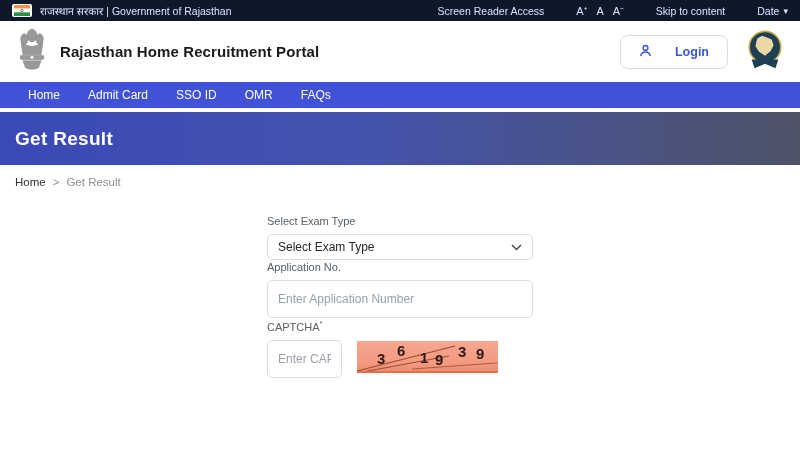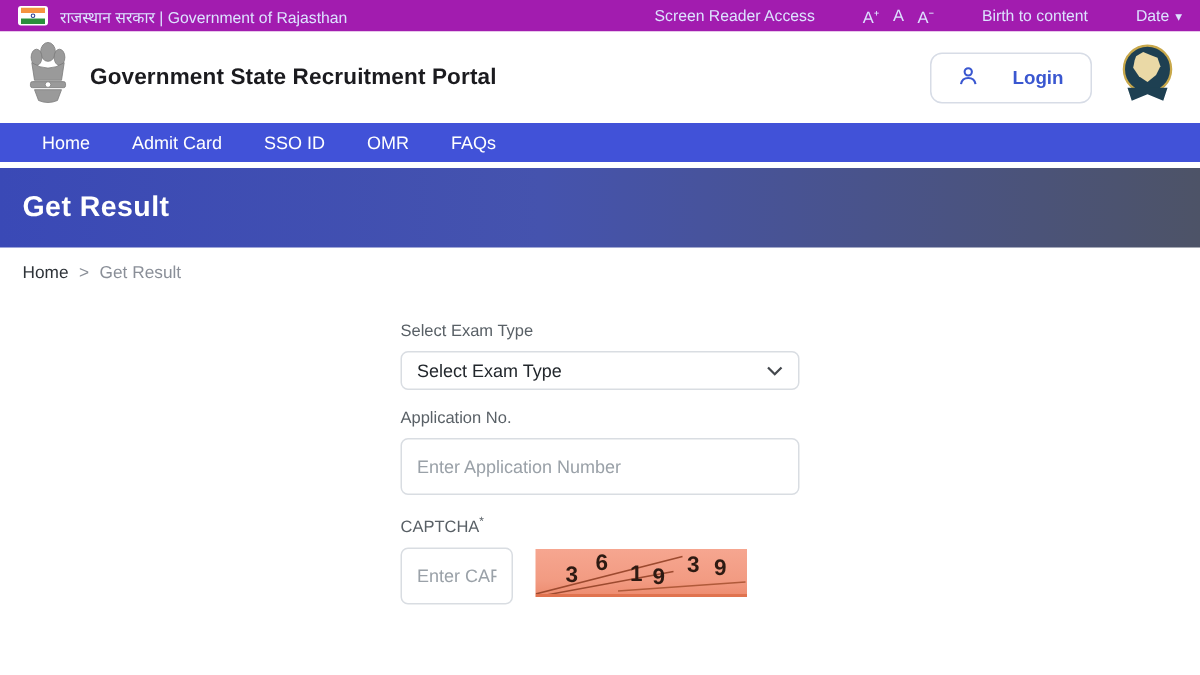--- a/index.html
+++ b/index.html
@@ -1,20 +1,20 @@
 <!DOCTYPE html>
 <html><head>
 <meta charset="utf-8">
 <style>
   * { margin:0; padding:0; box-sizing:border-box; }
   html,body { width:800px; height:450px; overflow:hidden; background:#fff;
     font-family:"Liberation Sans", sans-serif; }
 
   
-  .topbar { height:21px; background:#a21caf; color:#dde3ff; display:flex;
+  .topbar { height:21px; background:#0f172a; color:#dde3ff; display:flex;
     align-items:center; justify-content:space-between; padding:0 12px; font-size:10.5px; }
   .topbar-left { display:flex; align-items:center; gap:8px; }
   .flag-wrap { background:#fff; border-radius:2px; padding:1px 2px; display:inline-flex; }
   .topbar-right { display:flex; align-items:center; gap:32px; }
   .fontsize-group { display:flex; align-items:center; gap:9px; font-size:11px; }
   .theme-wrap { display:flex; align-items:center; gap:4px; }
   .caret { font-size:9px; }
 
   
   .masthead { height:61px; background:#fff; display:flex; align-items:center;
@@ -39,21 +39,21 @@
     background:linear-gradient(90deg,#3a49b6 0%, #4553ae 45%, #4d5367 100%); }
   .banner-title { color:#fff; font-size:19px; font-weight:bold; letter-spacing:.3px; }
 
   
   .breadcrumb { padding:11px 15px 0; font-size:11.5px; color:#8a8f98;
     display:flex; gap:7px; align-items:center; }
   .crumb-home { color:#2e3338; cursor:pointer; }
 
   
   .form { width:266px; margin:27px auto 0; }
-  .group { margin-bottom:13px; }
+  .group { margin-bottom:1px; }
   .field-label { font-size:11px; color:#596066; margin-bottom:7px; }
   .field-label sup { font-size:8px; }
   .select-box { height:26px; border:1px solid #d9dde2; border-radius:5px; background:#fff;
     display:flex; align-items:center; justify-content:space-between; padding:0 10px;
     font-size:12px; color:#22272c; cursor:pointer; }
   .text-input { width:100%; height:38px; border:1px solid #d9dde2; border-radius:5px;
     padding:0 10px; font-size:12px; color:#22272c; font-family:inherit; outline:none; }
   .text-input::placeholder { color:#9aa1a8; }
   .captcha-row { display:flex; align-items:flex-start; gap:15px; }
   .captcha-input { width:75px; flex:none; }
@@ -84,21 +84,21 @@
     </span>
     <span>राजस्थान सरकार | Government of Rajasthan</span>
   </div>
   <div class="topbar-right">
     <span>Screen Reader Access</span>
     <span class="fontsize-group">
       <span>A⁺</span>
       <span>A</span>
       <span>A⁻</span>
     </span>
-    <span>Birth to content</span>
+    <span>Skip to content</span>
     <span class="theme-wrap">
       <span>Date</span>
       <span class="caret">▾</span>
     </span>
   </div>
 </div>
 
 <header class="masthead">
   <div class="brand">
     <span>
@@ -108,21 +108,21 @@
           <ellipse cx="11.5" cy="13" rx="4" ry="6"></ellipse>
           <ellipse cx="28.5" cy="13" rx="4" ry="6"></ellipse>
           <path d="M8,17 Q20,25 32,17 L30,30 L10,30 Z"></path>
           <rect x="7" y="31" width="26" height="4.5" rx="1.5"></rect>
           <circle cx="20" cy="33.2" r="2.1" fill="#ffffff" stroke="#7c7c7c"></circle>
           <path d="M10,37 L30,37 L27,45 Q20,48 13,45 Z"></path>
         </g>
       </svg>
     </span>
     <div>
-      <div class="brand-title">Government State Recruitment Portal</div>
+      <div class="brand-title">Rajasthan Home Recruitment Portal</div>
     </div>
   </div>
   <div class="header-right">
     <button class="login-btn">
       <span>
         <svg width="13" height="13" viewBox="0 0 14 14" fill="none" stroke="#3a57d0" stroke-width="1.5">
           <circle cx="7" cy="4.2" r="2.6"></circle>
           <path d="M1.8,13 Q2.5,8.6 7,8.6 Q11.5,8.6 12.2,13"></path>
         </svg>
       </span>

